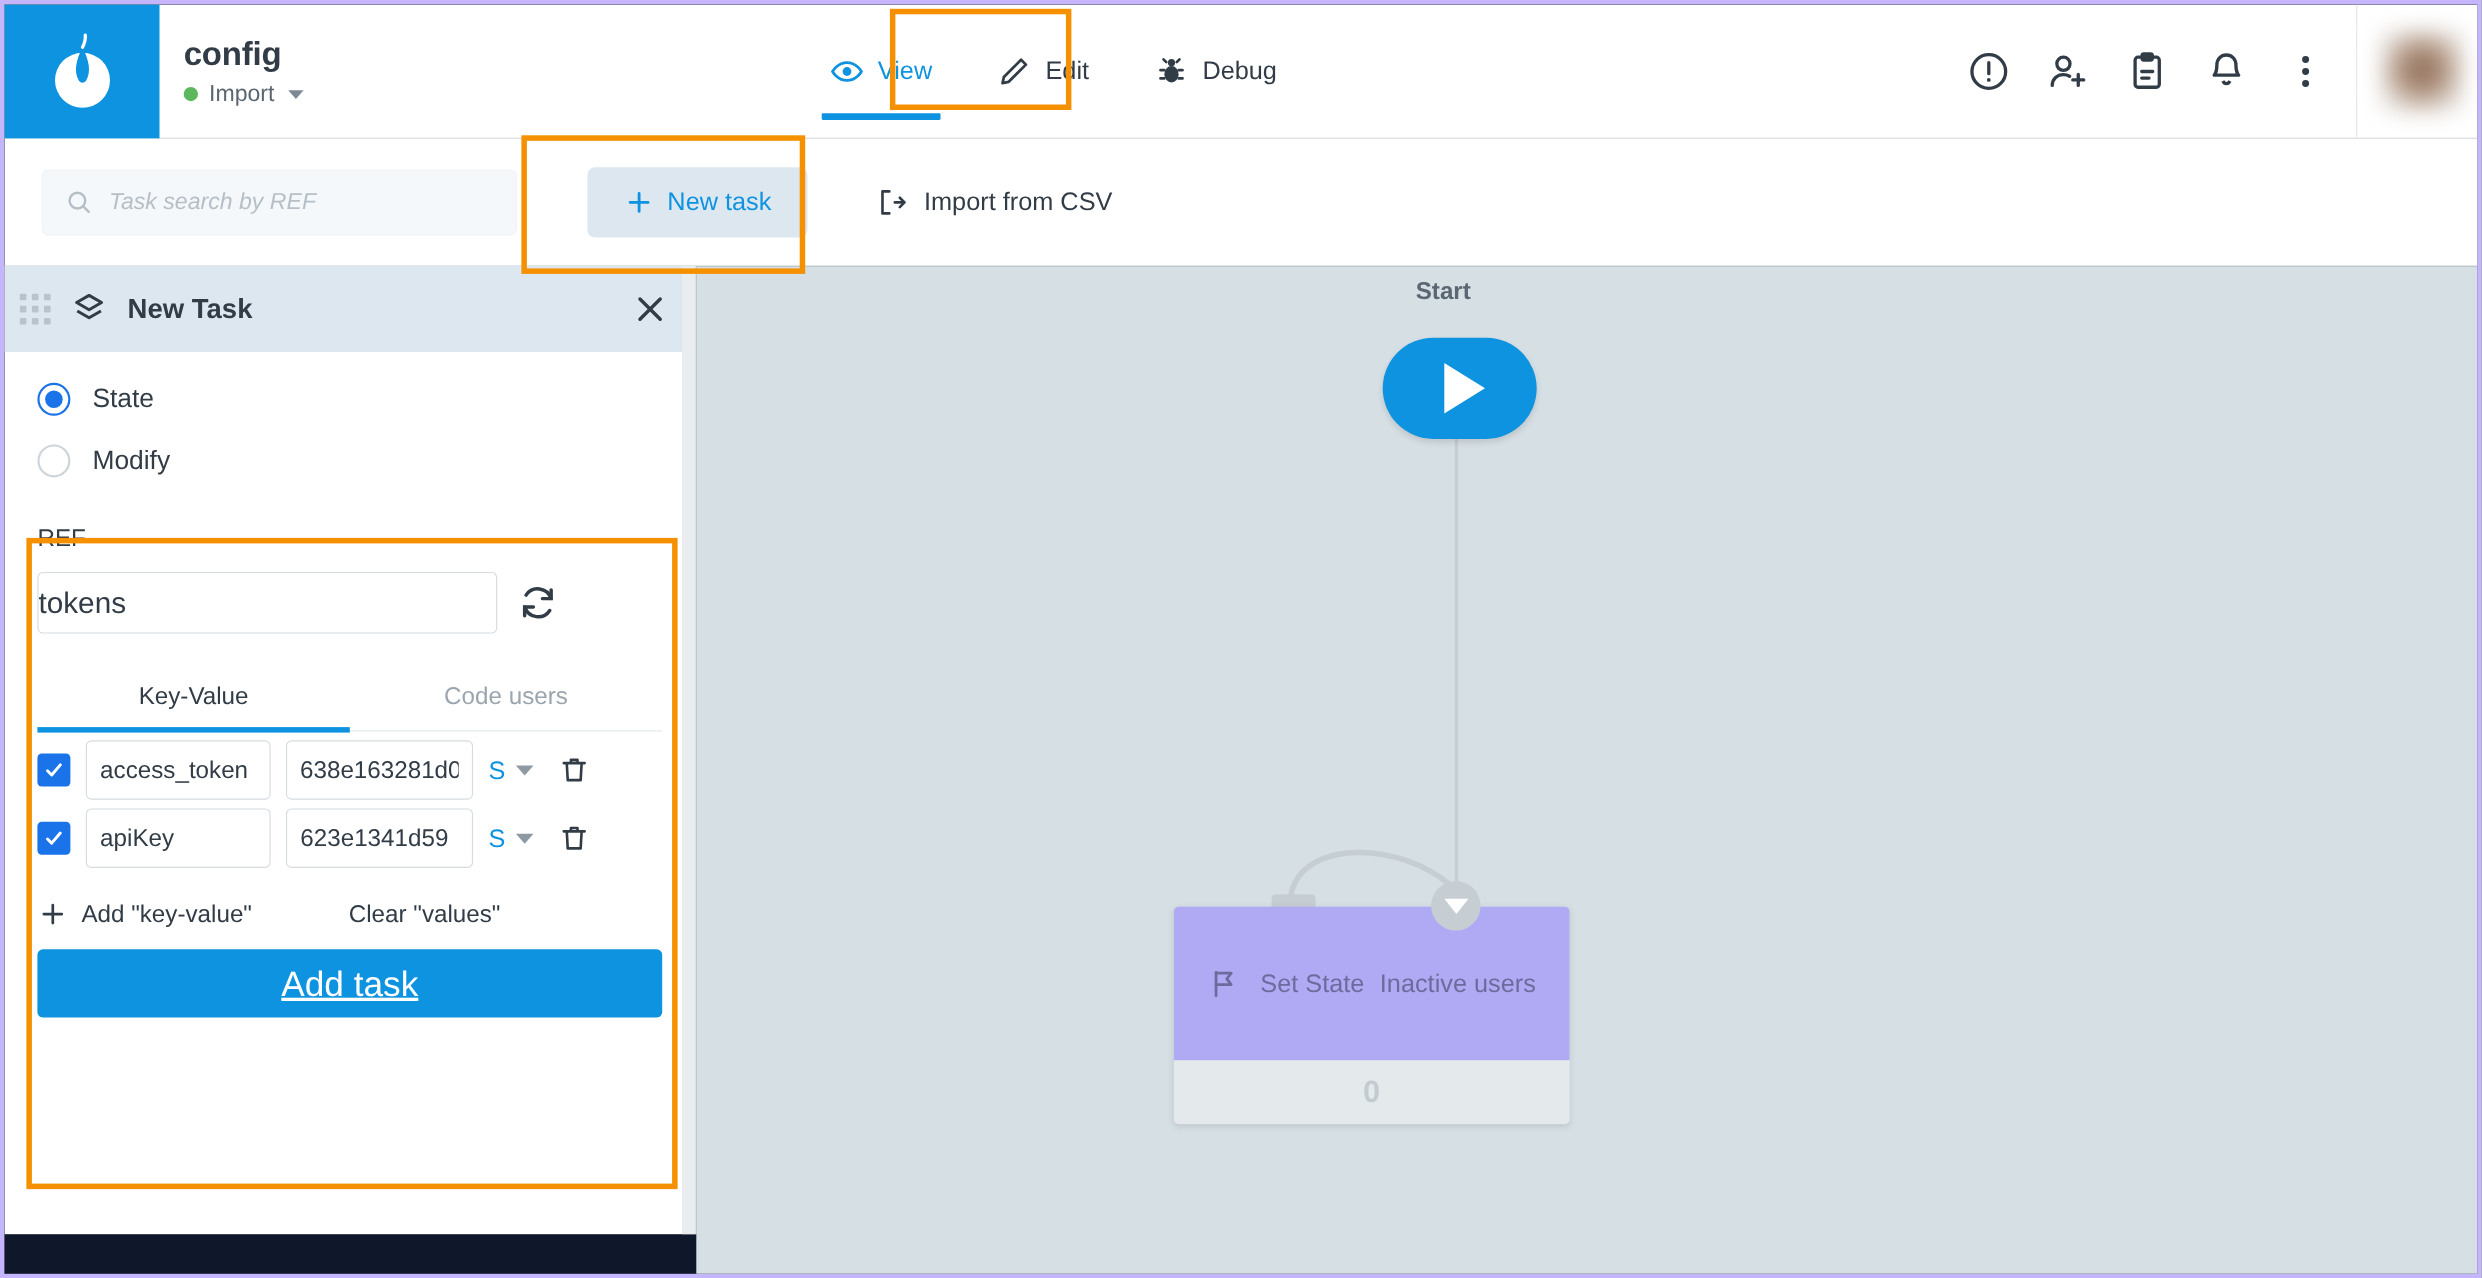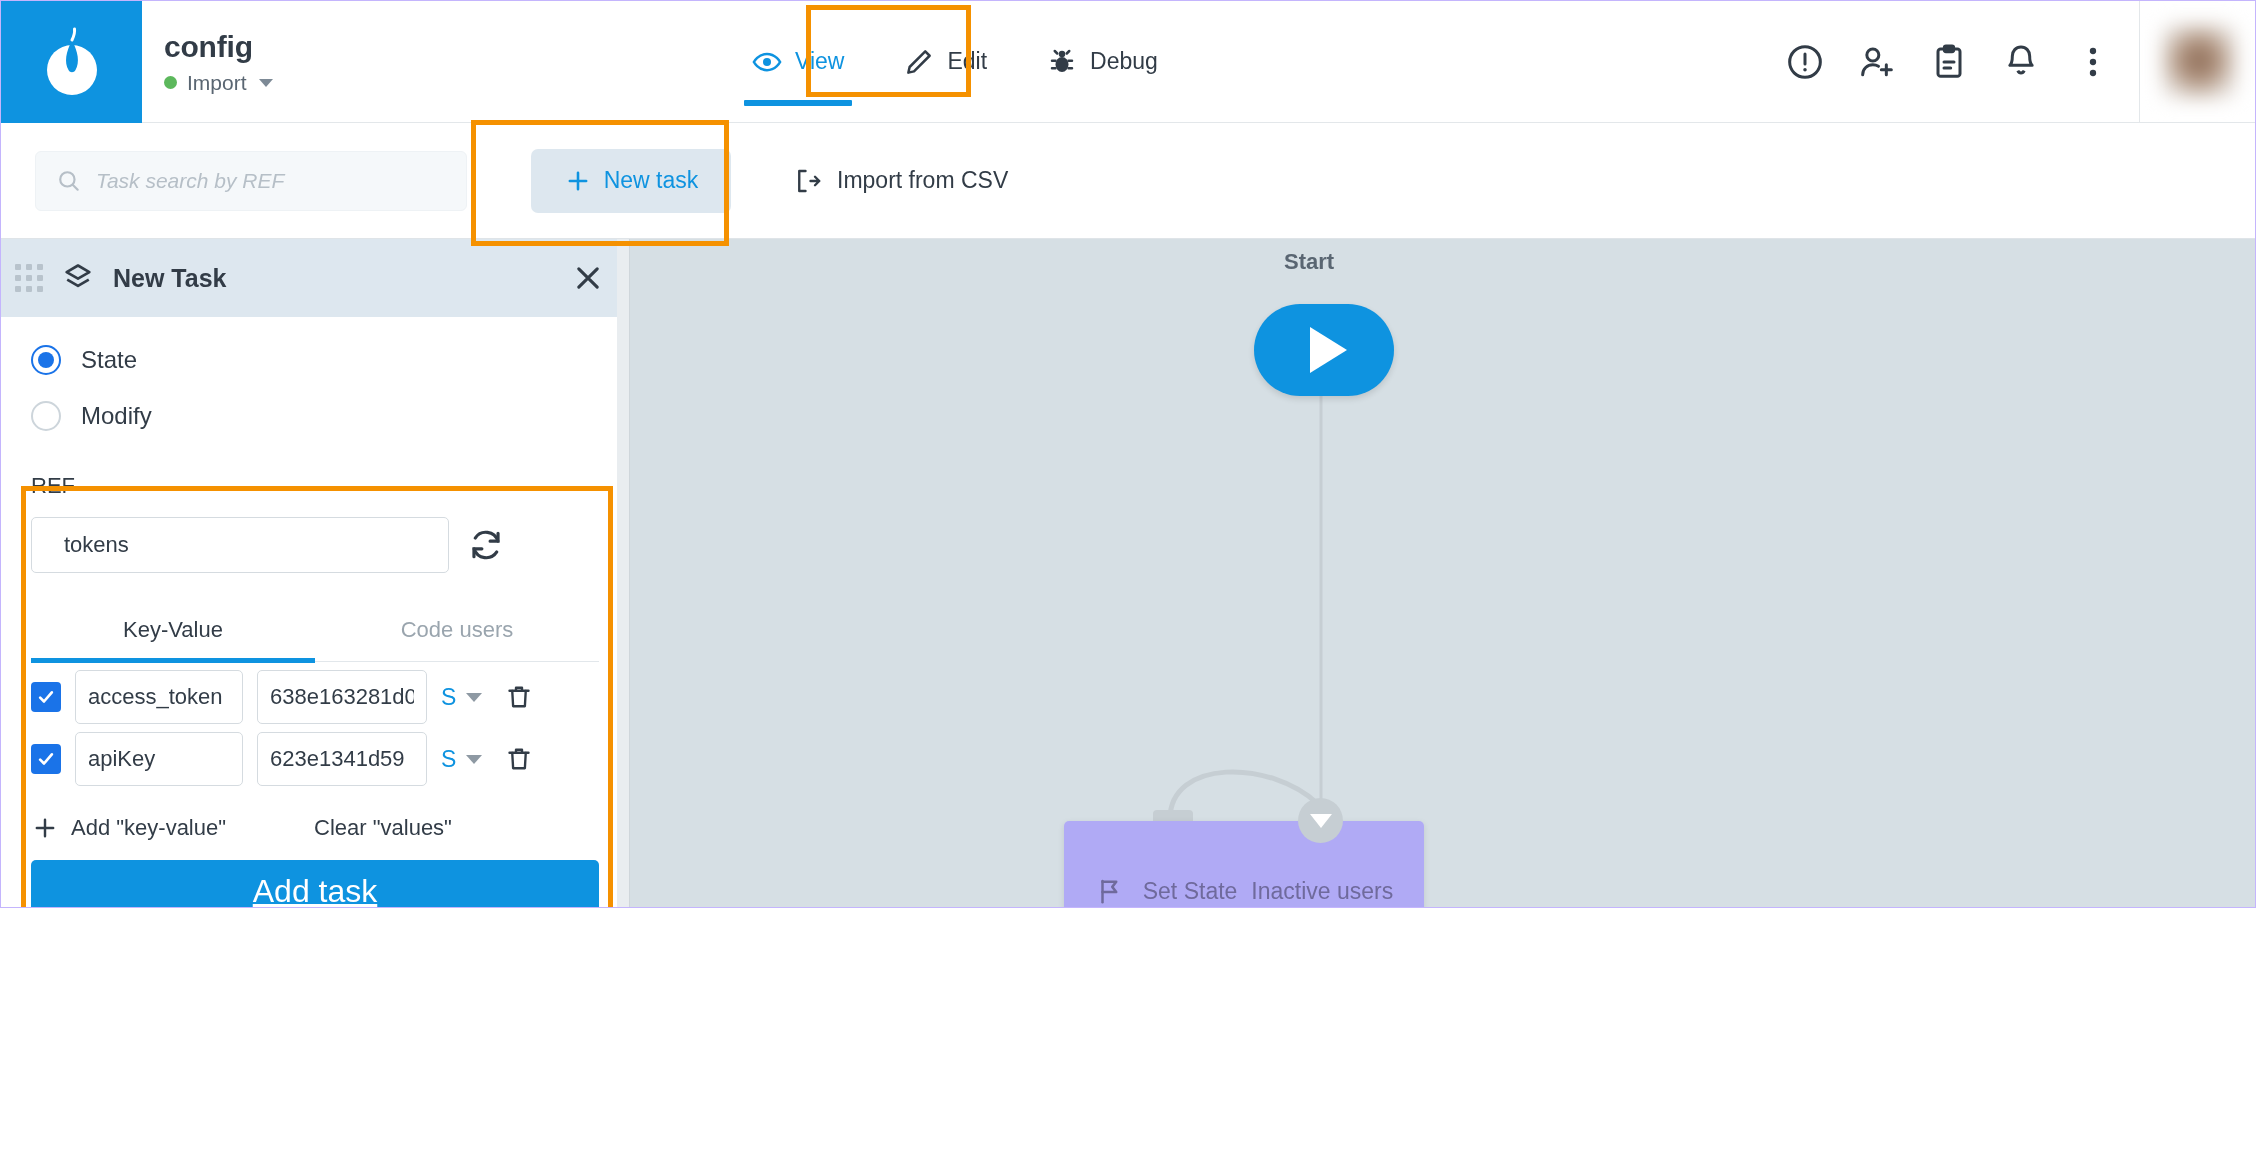--- a/index.html
+++ b/index.html
@@ -4,23 +4,23 @@
 <style>
   * { box-sizing: border-box; margin: 0; padding: 0; }
   html, body {
     width: 2256px; height: 1162px;
     font-family: "Liberation Sans", sans-serif;
     background: #ffffff;
     overflow: hidden;
   }
   .app {
     position: relative;
-    width: 2256px; height: 908px;
+    width: 2256px; height: 1162px;
     background: #0f172a;
-    border: 1px solid #c4b5fd;
+    border: 4px solid #c4b5fd;
     overflow: hidden;
   }
 
   
   .header {
     position: absolute; left: 0; top: 0;
     width: 2256px; height: 122px;
     background: #ffffff;
     border-bottom: 1px solid #e3e7ea;
     display: flex; align-items: stretch;
@@ -236,21 +236,21 @@
   .radio.on { border-color: #1a73e8; }
   .radio.on::after { content:""; width: 16px; height: 16px; border-radius: 50%; background: #1a73e8; }
   .radio-label { font-size: 24px; color: #323c47; }
 
   .ref-box { margin-top: 12px; padding: 16px 0 0 0; }
   .ref-label { font-size: 22px; color: #323c47; margin-bottom: 18px; }
   .ref-row { display: flex; align-items: center; gap: 18px; margin-bottom: 30px; }
   .ref-input {
     width: 418px; height: 56px;
     border: 1px solid #d5dbe0; border-radius: 5px;
-    font-size: 22px; color: #323c47; padding: 0 32px;
+    font-size: 27px; color: #323c47; padding: 0 0;
     font-family: "Liberation Sans", sans-serif;
     background: #fff;
   }
   .kv-tabs { display: flex; border-bottom: 1px solid #e2e7eb; }
   .kv-tab {
     flex: 1; text-align: center; padding: 14px 0 18px 0;
     font-size: 22px; color: #9aa5ae; cursor: pointer; position: relative;
   }
   .kv-tab.active { color: #323c47; }
   .kv-tab.active::after {

